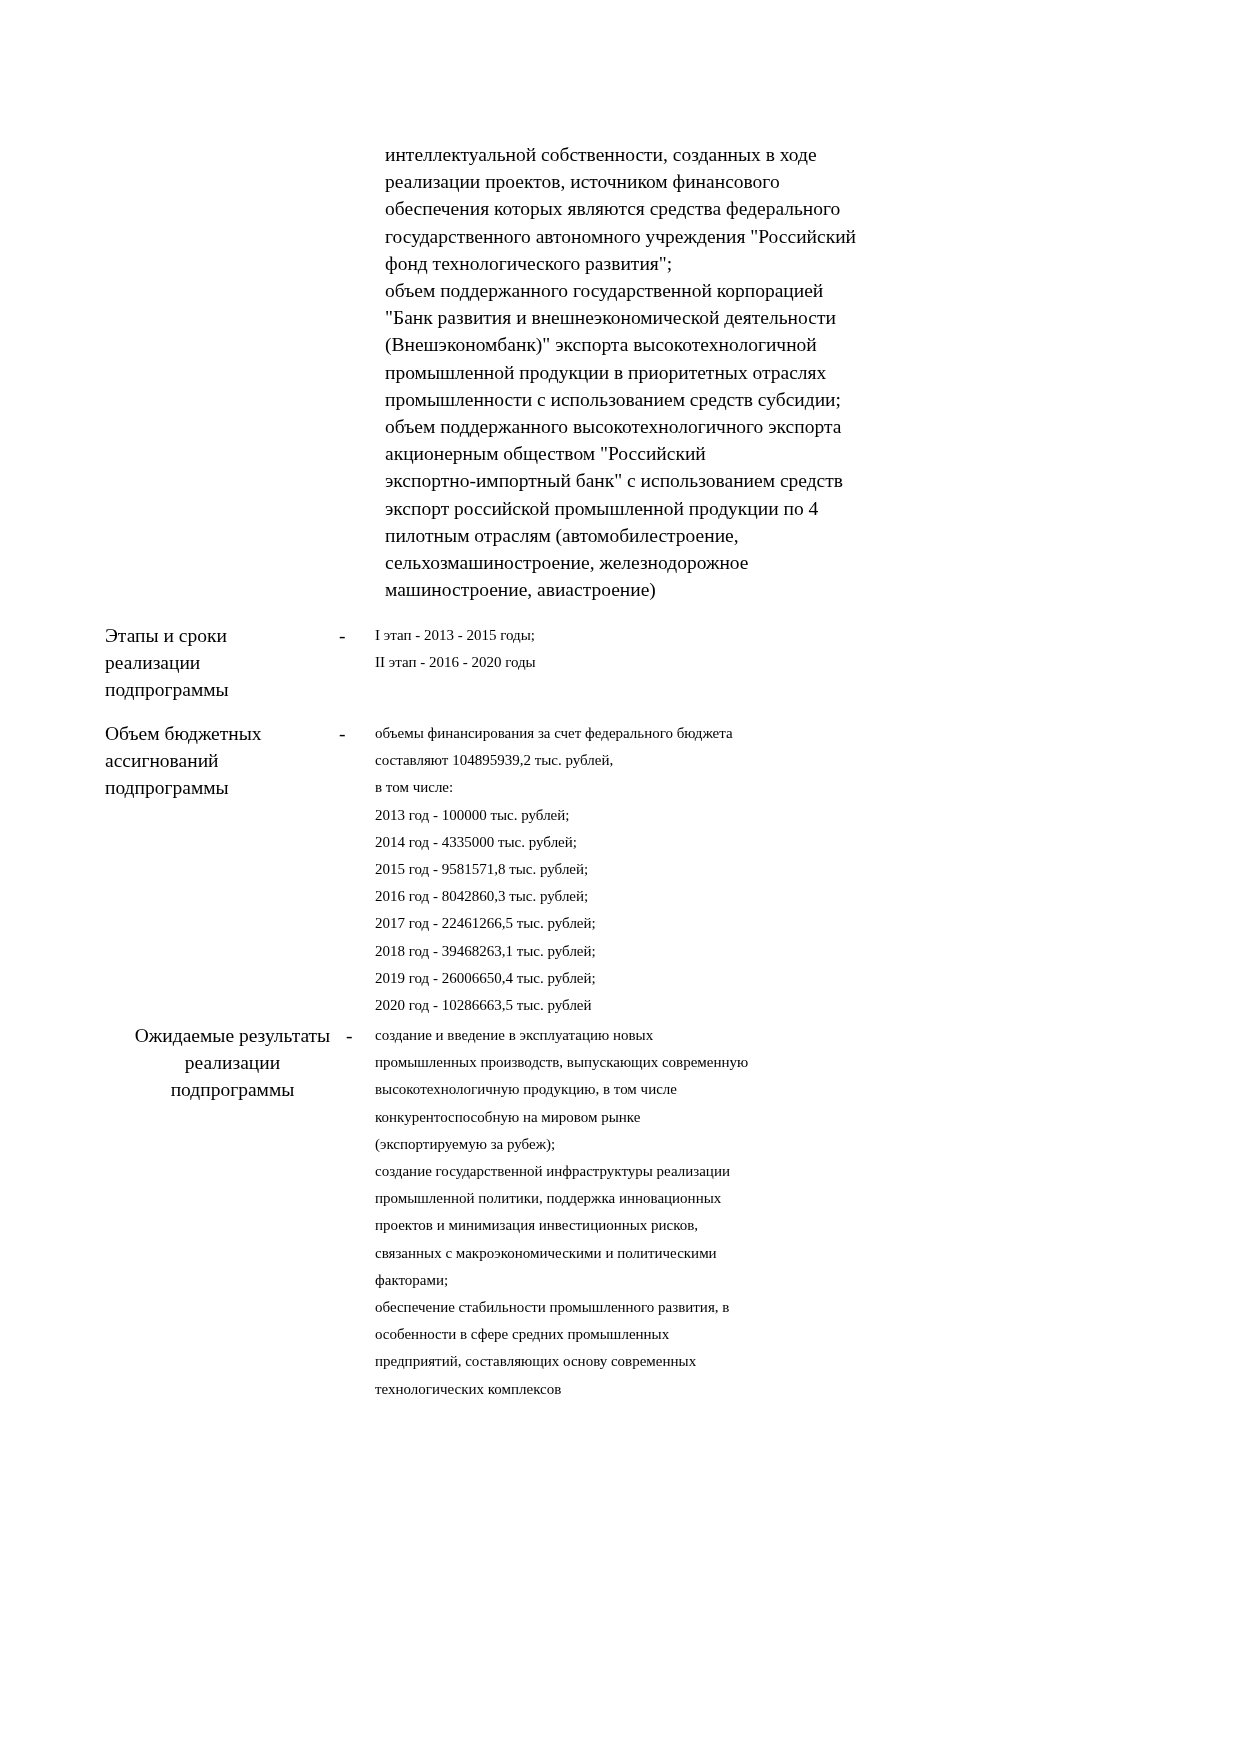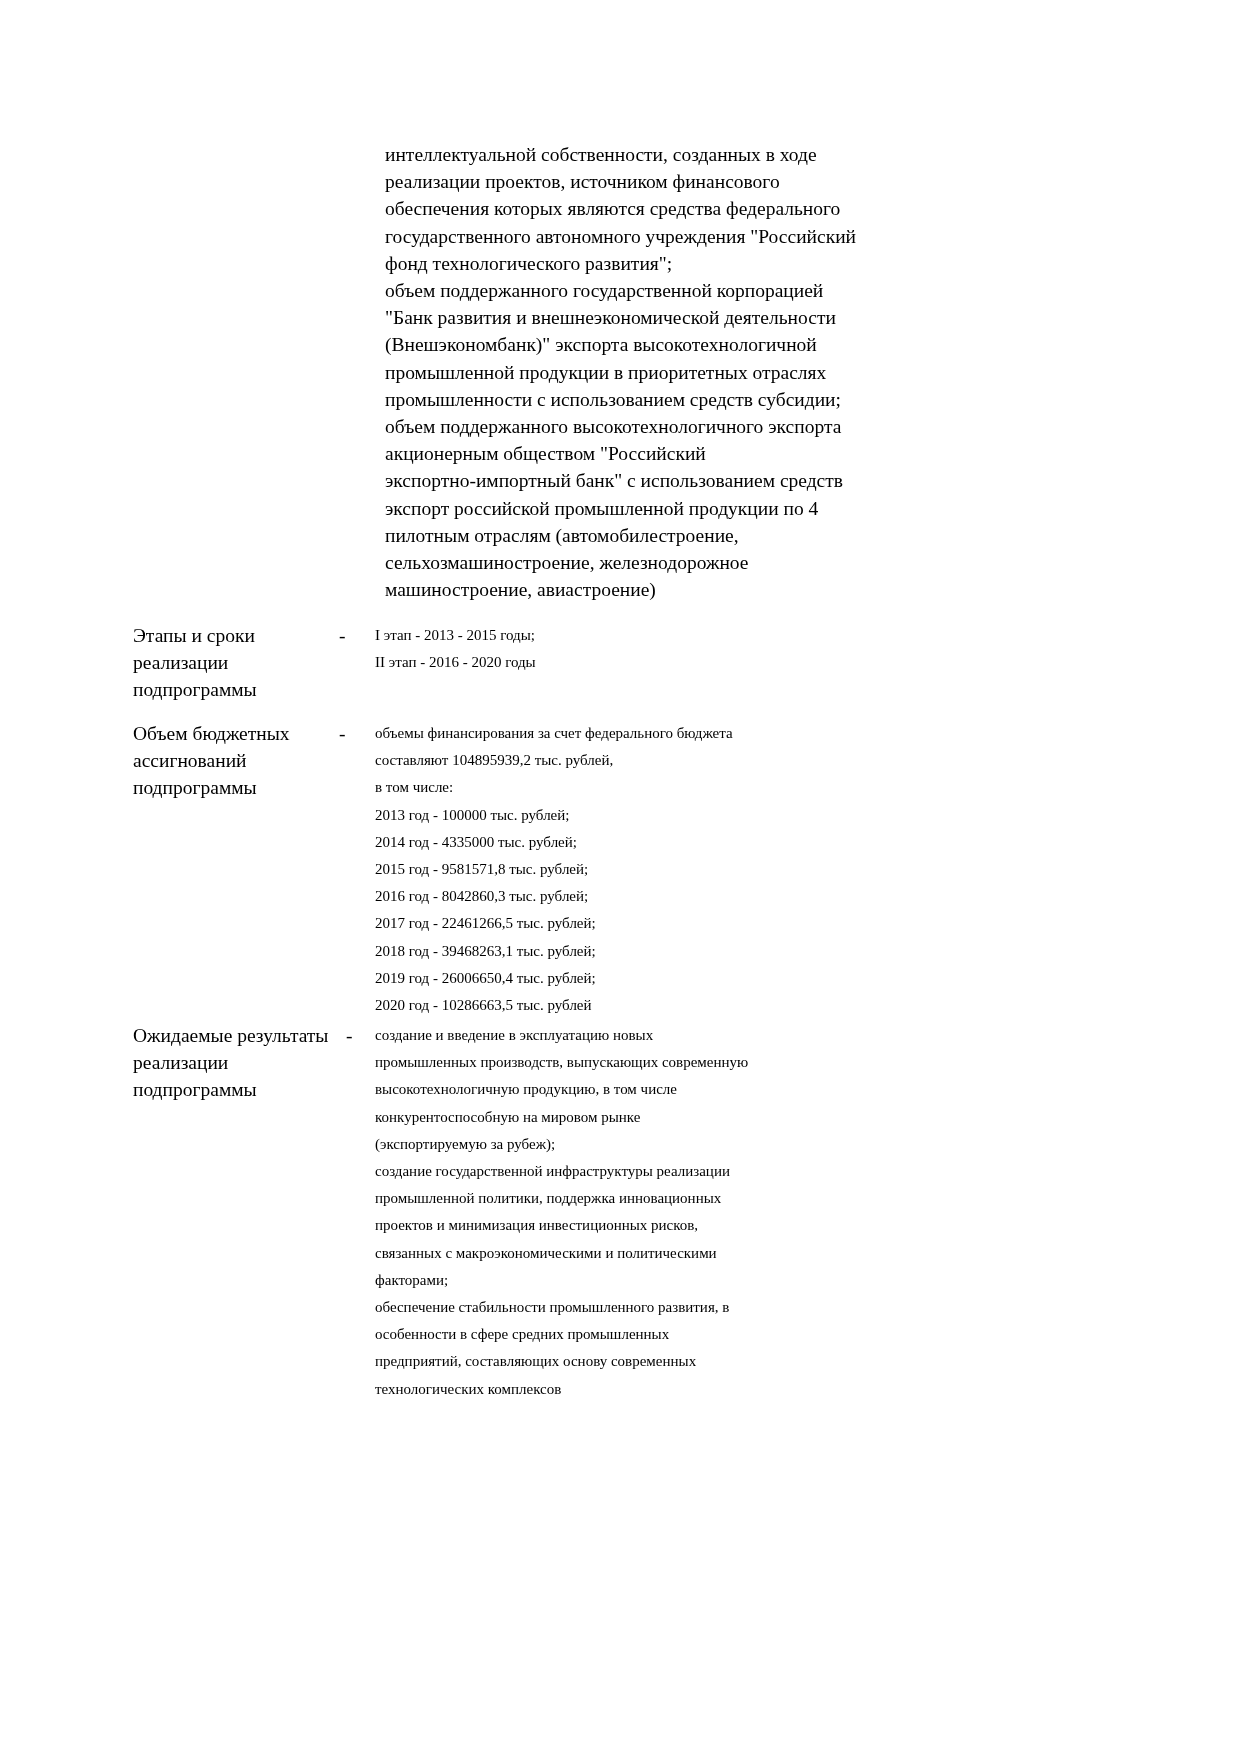--- a/index.html
+++ b/index.html
@@ -56,21 +56,20 @@
     left: 0;
     width: 1240px;
   }
   .row .label {
     position: absolute;
     left: 105px;
     top: 0;
     width: 235px;
     font-size: 19.5px;
     line-height: 27.2px;
-    margin-left: 28px;
   }
   .row .label .ln {
     display: block;
     white-space: pre;
   }
   .row .dash {
     position: absolute;
     top: 0;
     font-size: 19.5px;
     line-height: 27.2px;
@@ -89,21 +88,21 @@
   }
 
   
   #row-stages        { top: 622px; }
   #row-stages .dash  { left: 339px; }
 
   #row-budget        { top: 720px; }
   #row-budget .dash  { left: 339px; }
 
   #row-results           { top: 1022px; }
-  #row-results .label    { width: 255px; }
+  #row-results .label    { width: 255px; text-align: center; }
   #row-results .dash     { left: 346px; }
 </style>
 </head>
 <body>
 
 <div class="page">
   <div class="doc-body">
 
     <div class="cont-block">
       <div class="para">

